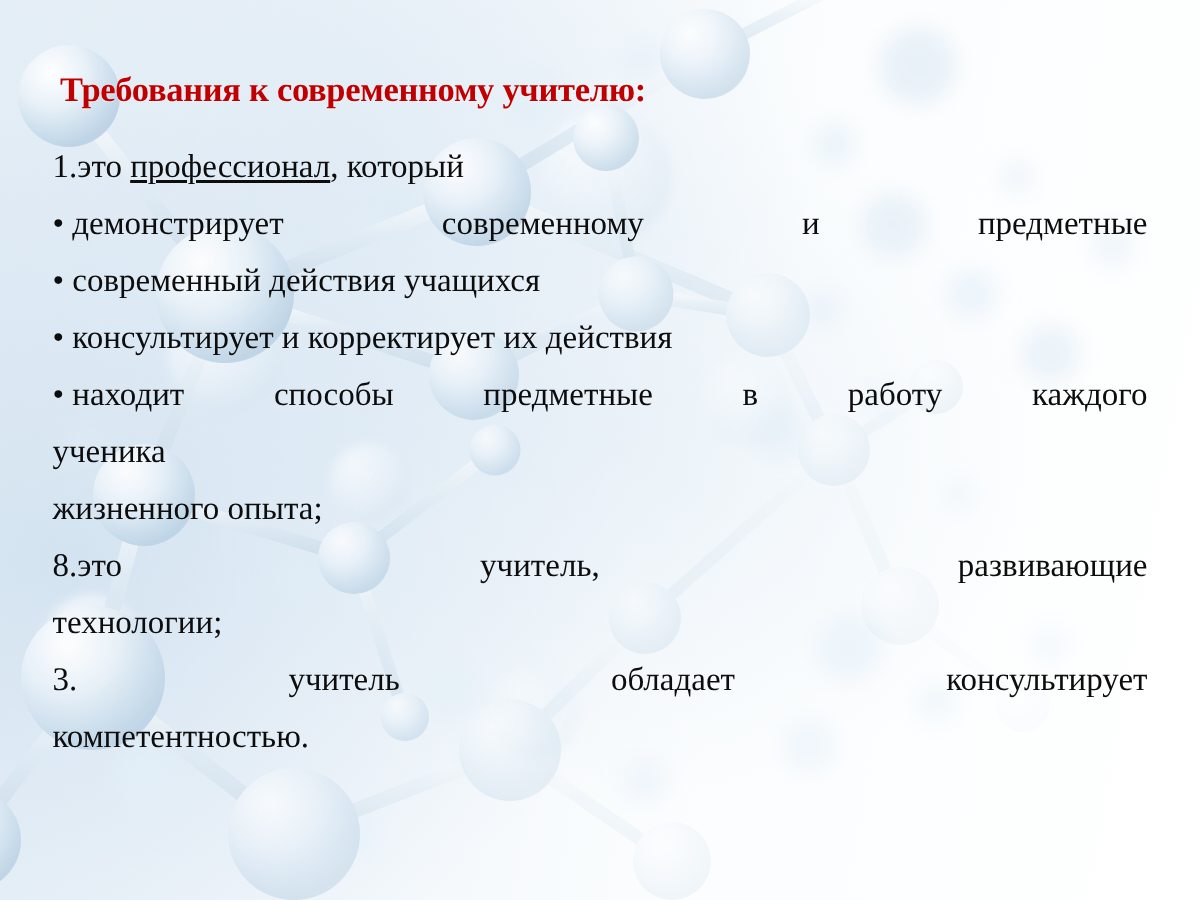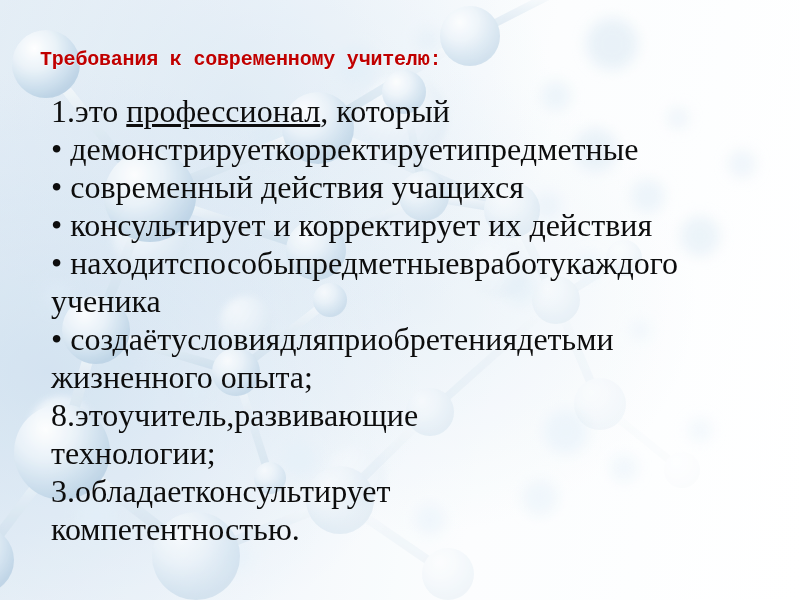--- a/index.html
+++ b/index.html
@@ -42,53 +42,54 @@
     inset: 0;
     padding: 0;
   }
 
   #title {
     position: absolute;
     left: 40px;
     top: 44px;
     width: 720px;
     color: #C00000;
-    font-family: Liberation Mono, monospace;
+    font-family: Liberation Serif, serif;
     font-weight: bold;
-    font-size: 20px;
+    font-size: 23px;
     line-height: 32px;
     letter-spacing: -0.2px;
     white-space: nowrap;
     text-shadow: 0 1px 0 rgba(255,255,255,0.55);
   }
 
   #body-block {
     position: absolute;
-    left: 51px;
+    left: 35px;
     top: 92px;
     width: 730px;
     color: #0d0d0d;
     font-family: "Liberation Serif", "DejaVu Serif", serif;
-    font-size: 32px;
+    font-size: 22px;
     line-height: 38px;
   }
 
   .para {
     margin: 0;
     text-align: justify;
     text-justify: inter-word;
     
   }
 
   .line {
     display: block;
     white-space: nowrap;
   }
   .line.justify {
     display: flex;
+    justify-content: space-between;
     white-space: nowrap;
   }
   .line.justify > span { display: inline-block; }
 
   .u { text-decoration: underline; text-underline-offset: 2px; }
 </style>
 </head>
 <body>
 
 <div id="slide">
@@ -230,21 +231,21 @@
 
     <div id="body-block">
 
       <div class="para">
         <span class="line"><span>1.это </span><span class="u">профессионал</span><span>, который</span></span>
       </div>
 
       <div class="para">
         <span class="line justify">
           <span>• демонстрирует</span>
-          <span>корректирует</span>
+          <span>современному</span>
           <span>и</span>
           <span>предметные</span>
         </span>
       </div>
 
       <div class="para">
         <span class="line">• современный действия учащихся</span>
       </div>
 
       <div class="para">
@@ -257,42 +258,36 @@
           <span>способы</span>
           <span>предметные</span>
           <span>в</span>
           <span>работу</span>
           <span>каждого</span>
         </span>
         <span class="line">ученика</span>
       </div>
 
       <div class="para">
-        <span class="line justify">
-          <span>• создаёт</span>
-          <span>условия</span>
-          <span>для</span>
-          <span>приобретения</span>
-          <span>детьми</span>
-        </span>
         <span class="line">жизненного опыта;</span>
       </div>
 
       <div class="para">
         <span class="line justify">
           <span>8.это</span>
           <span>учитель,</span>
           <span>развивающие</span>
         </span>
         <span class="line">технологии;</span>
       </div>
 
       <div class="para">
         <span class="line justify">
           <span>3.</span>
+          <span>учитель</span>
           <span>обладает</span>
           <span>консультирует</span>
         </span>
         <span class="line">компетентностью.</span>
       </div>
 
     </div>
   </div>
 </div>
 

